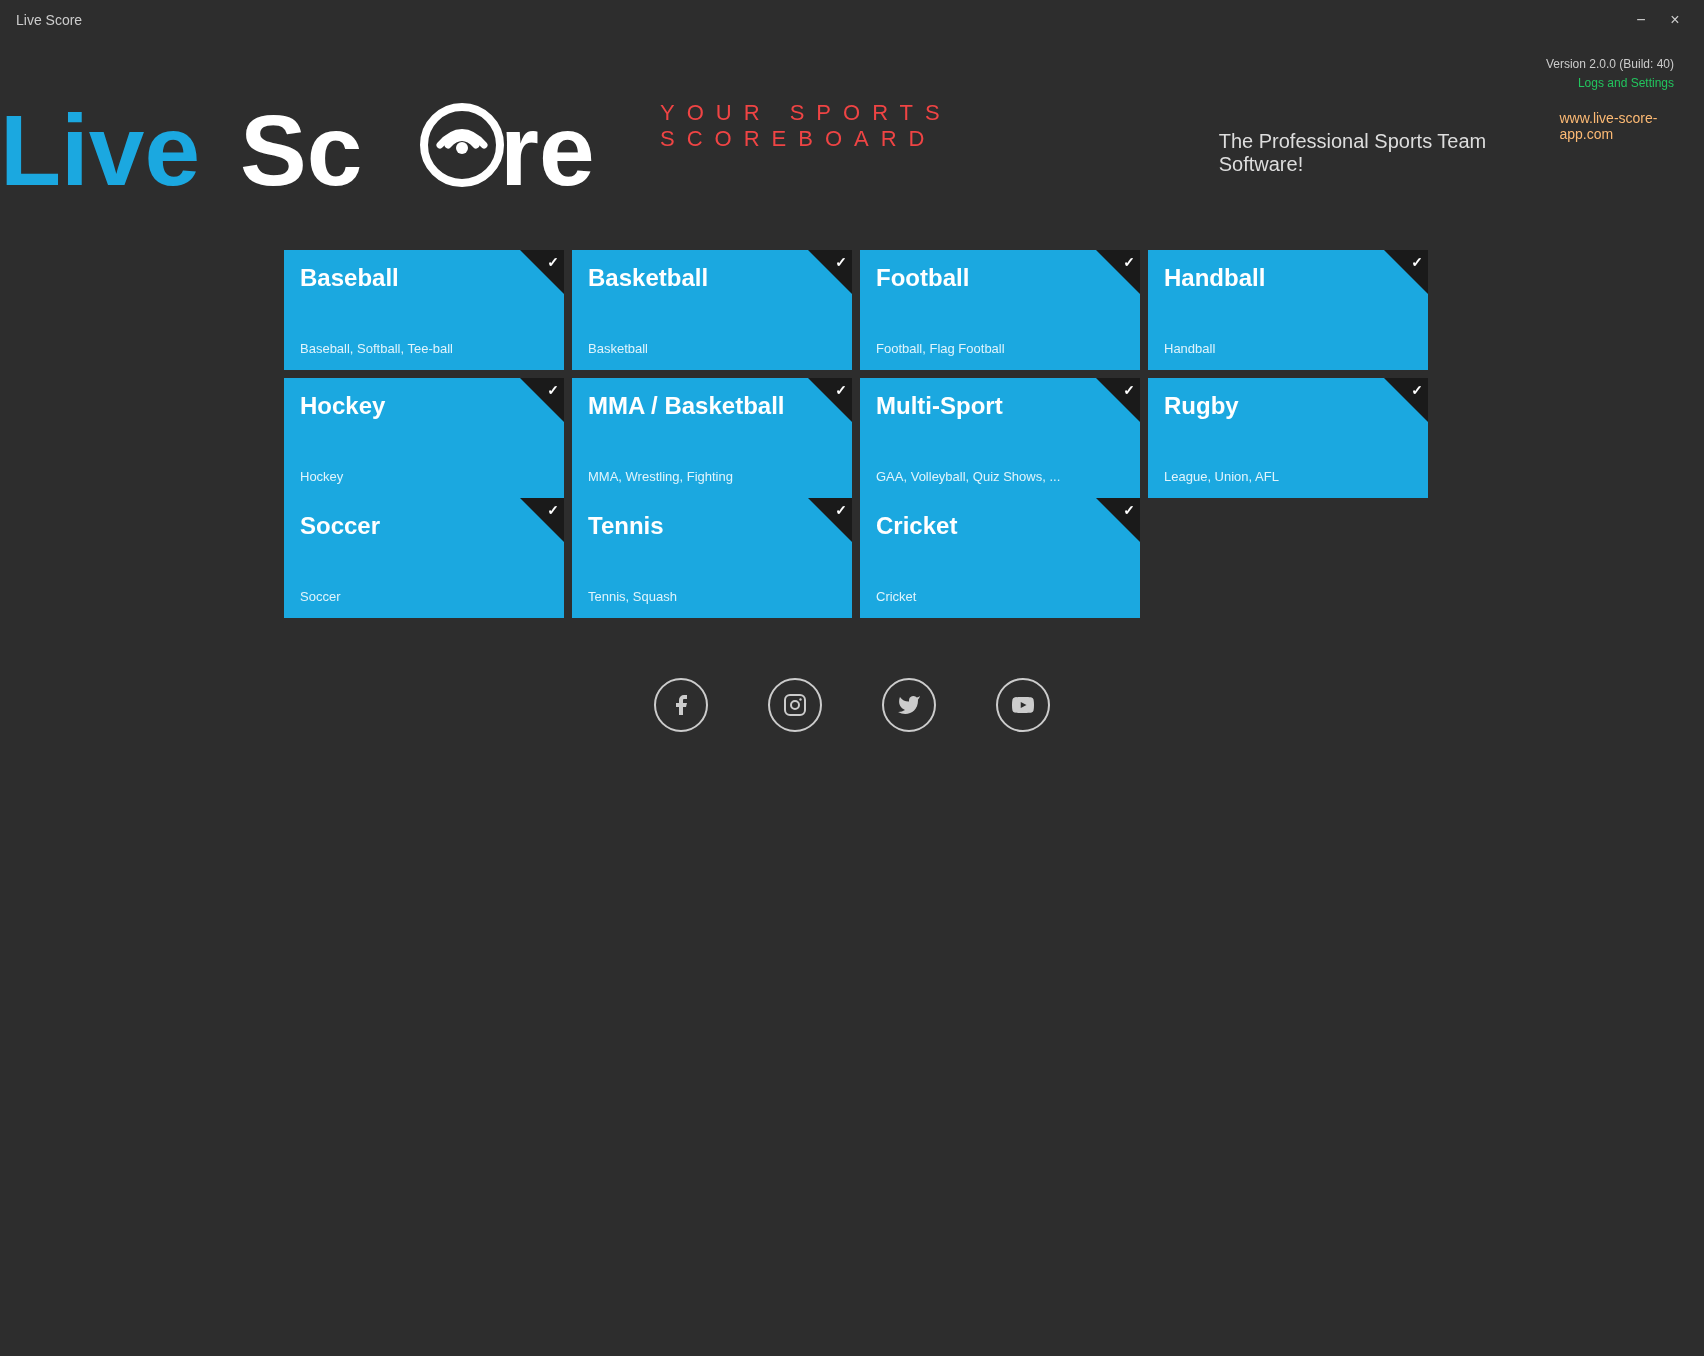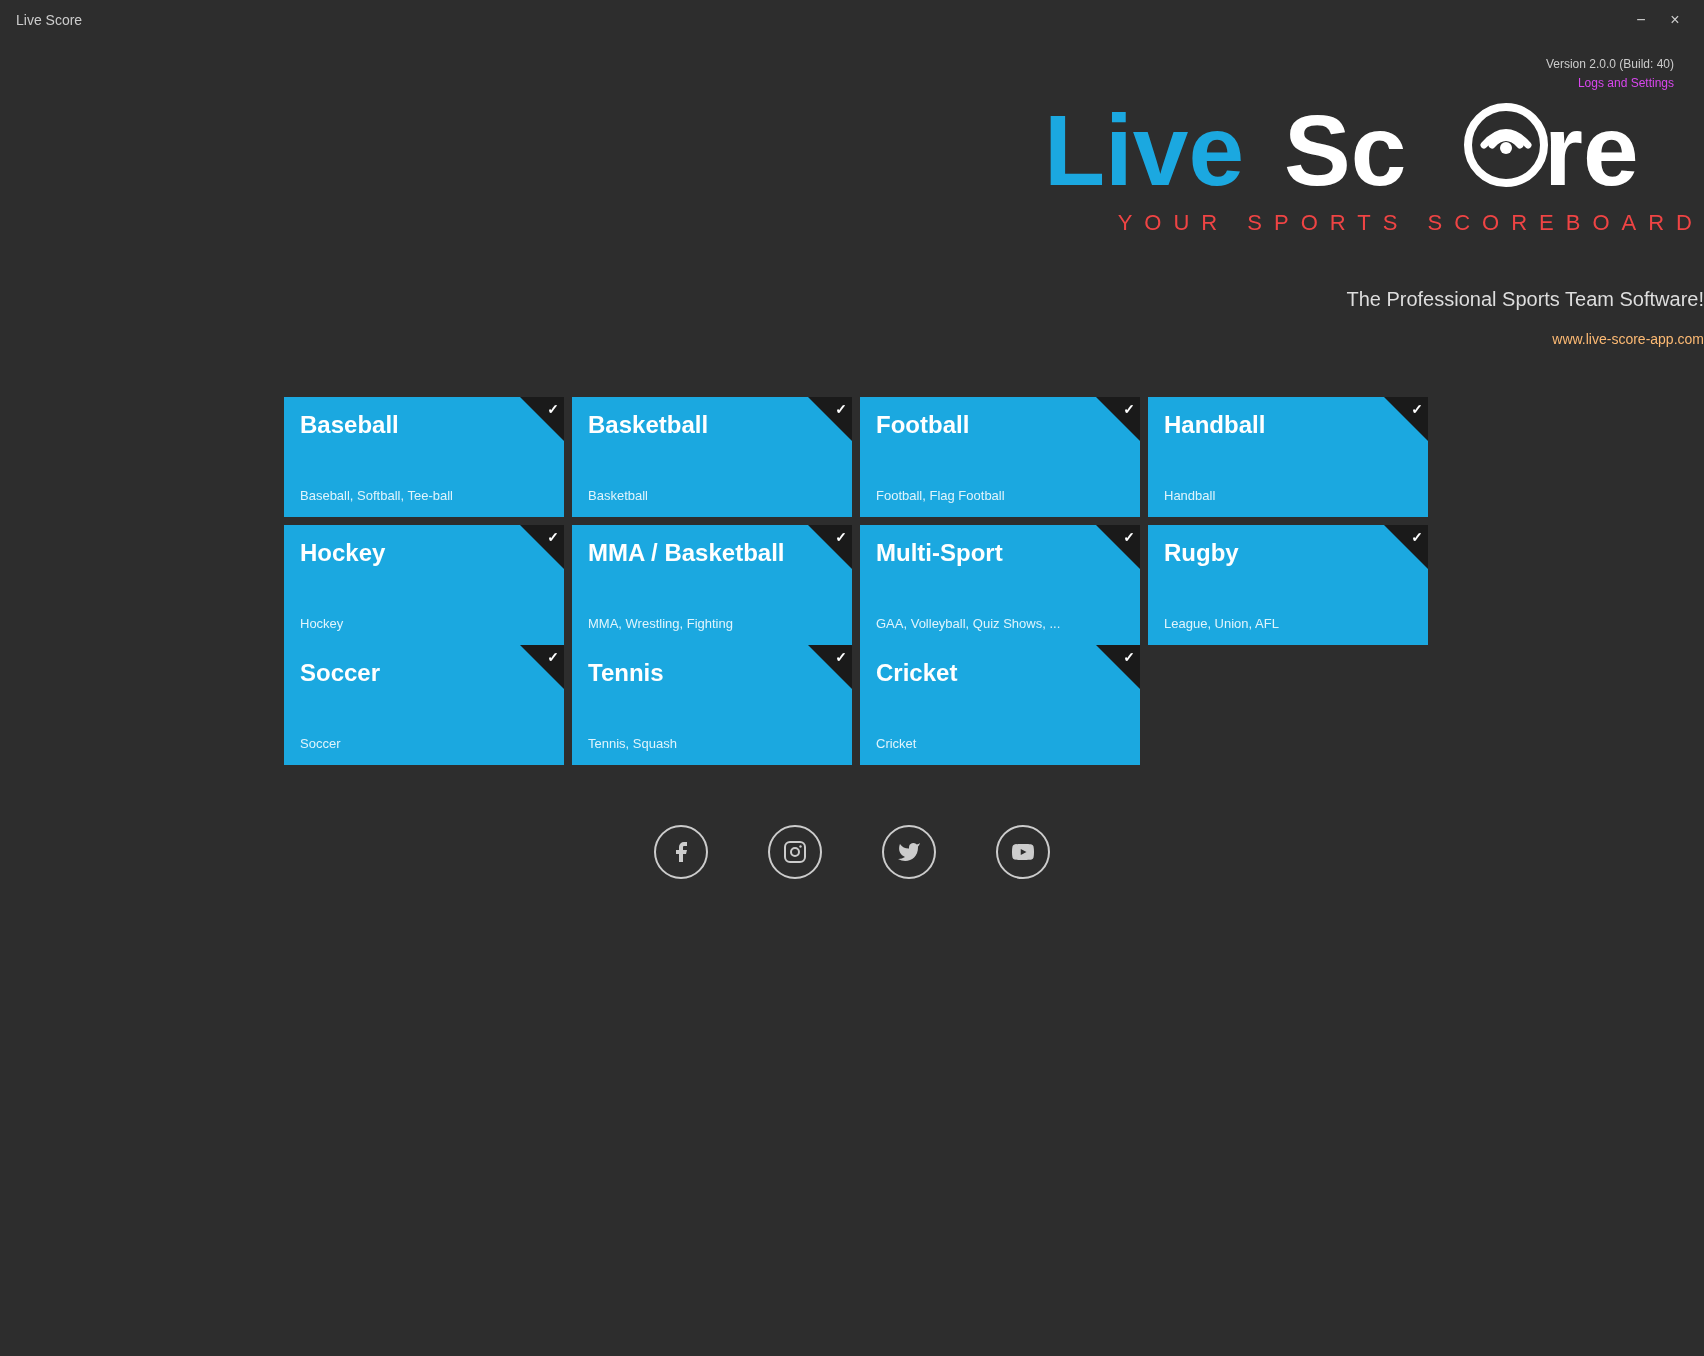--- a/index.html
+++ b/index.html
@@ -52,46 +52,46 @@
       position: absolute;
       top: 55px;
       right: 30px;
       text-align: right;
       font-size: 12px;
       color: #cccccc;
       line-height: 1.6;
     }
 
     .version-info .logs-link {
-      color: #d946ef;
+      color: #22c55e;
       cursor: pointer;
       text-decoration: none;
     }
 
     
     .logo-area {
       display: flex;
-      flex-direction: column;
-      align-items: flex-end;
+      flex-direction: row;
+      align-items: flex-start;
       margin-top: 30px;
       padding-top: 20px;
     }
 
     .logo-subtitle {
       font-size: 22px;
       letter-spacing: 12px;
       color: #ef4444;
       margin-top: 10px;
       font-weight: 400;
     }
 
     .tagline {
       font-size: 20px;
       color: #dddddd;
-      margin-top: 52px;
+      margin-top: 40px;
       font-weight: 300;
     }
 
     .website {
       font-size: 14px;
       color: #fdba74;
       margin-top: 20px;
     }
 
     

